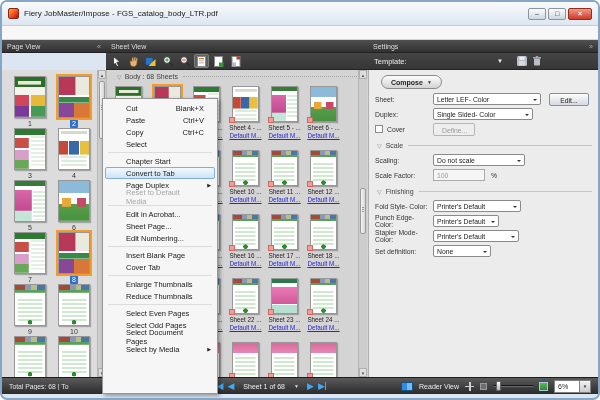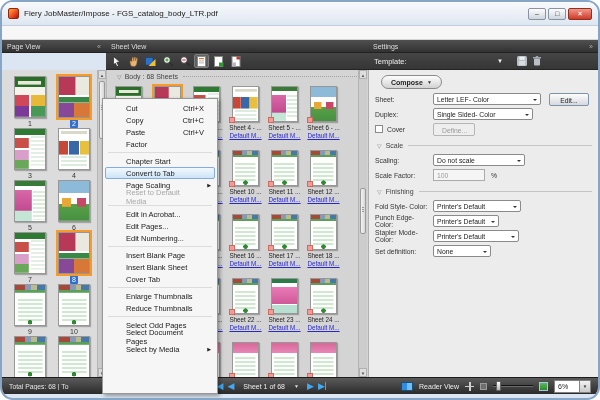--- a/index.html
+++ b/index.html
@@ -1,17 +1,17 @@
 <!DOCTYPE html>
 <html><head>
 <meta charset="utf-8">
 <style>
   * { box-sizing: border-box; margin: 0; padding: 0; }
   html,body { width:600px; height:400px; overflow:hidden; font-family:"Liberation Sans", sans-serif; background:#fff; }
-  #window { position:absolute; inset:0; border:2px solid #87a5c5; border-radius:13px; overflow:hidden; background:#dce6f2; }
+  #window { position:absolute; inset:0; border:2px solid #87a5c5; border-radius:7px; overflow:hidden; background:#dce6f2; }
 
   
   .titlebar { position:absolute; left:0; top:0; right:0; height:24px;
     background:linear-gradient(#f8fafc,#dde6f0); border-bottom:1px solid #c2cedd;
     display:flex; align-items:center; padding:0 6px; }
   .app-icon { width:11px; height:11px; border-radius:2px; margin-right:5px;
     background:linear-gradient(135deg,#ff8a2a 20%,#e23320 70%,#a81414); border:1px solid #8a2a10; }
   .title { font-size:8px; color:#1a1a1a; }
   .winbtns { margin-left:auto; display:flex; gap:2px; }
   .wbtn { width:18px; height:12px; border:1px solid #8a93a2; border-radius:2px;
@@ -610,99 +610,94 @@
         <span class="zoom-val">6%</span>
         <span class="zoom-btn">▼</span>
       </span>
     </div>
   </div>
 
   <div id="context-menu">
 
   <div class="mi">
         <span>Cut</span>
-        <span class="sc">Ctrl+X</span>
+        <span class="sc">Blank+X</span>
+        <span class="ar"></span>
+      </div>
+      <div class="mi">
+        <span>Paste</span>
+        <span class="sc">Ctrl+V</span>
         <span class="ar"></span>
       </div>
       <div class="mi">
         <span>Copy</span>
         <span class="sc">Ctrl+C</span>
         <span class="ar"></span>
       </div>
       <div class="mi">
-        <span>Paste</span>
-        <span class="sc">Ctrl+V</span>
-        <span class="ar"></span>
-      </div>
-      <div class="mi">
-        <span>Factor</span>
+        <span>Select</span>
         <span class="sc"></span>
         <span class="ar"></span>
       </div>
       <div class="mi separator">
         
         
         
       </div>
       <div class="mi">
         <span>Chapter Start</span>
         <span class="sc"></span>
         <span class="ar"></span>
       </div>
       <div class="mi selected">
         <span>Convert to Tab</span>
         <span class="sc"></span>
         <span class="ar"></span>
       </div>
       <div class="mi">
-        <span>Page Scaling</span>
+        <span>Page Duplex</span>
         <span class="sc"></span>
         <span class="ar">▶</span>
       </div>
       <div class="mi disabled">
         <span>Reset to Default Media</span>
         <span class="sc"></span>
         <span class="ar"></span>
       </div>
       <div class="mi separator">
         
         
         
       </div>
       <div class="mi">
         <span>Edit in Acrobat...</span>
         <span class="sc"></span>
         <span class="ar"></span>
       </div>
       <div class="mi">
-        <span>Edit Pages...</span>
+        <span>Sheet Page...</span>
         <span class="sc"></span>
         <span class="ar"></span>
       </div>
       <div class="mi">
         <span>Edit Numbering...</span>
         <span class="sc"></span>
         <span class="ar"></span>
       </div>
       <div class="mi separator">
         
         
         
       </div>
       <div class="mi">
         <span>Insert Blank Page</span>
         <span class="sc"></span>
         <span class="ar"></span>
       </div>
       <div class="mi">
-        <span>Insert Blank Sheet</span>
-        <span class="sc"></span>
-        <span class="ar"></span>
-      </div>
-      <div class="mi">
         <span>Cover Tab</span>
         <span class="sc"></span>
         <span class="ar"></span>
       </div>
       <div class="mi separator">
         
         
         
       </div>
       <div class="mi">
@@ -714,20 +709,25 @@
         <span>Reduce Thumbnails</span>
         <span class="sc"></span>
         <span class="ar"></span>
       </div>
       <div class="mi separator">
         
         
         
       </div>
       <div class="mi">
+        <span>Select Even Pages</span>
+        <span class="sc"></span>
+        <span class="ar"></span>
+      </div>
+      <div class="mi">
         <span>Select Odd Pages</span>
         <span class="sc"></span>
         <span class="ar"></span>
       </div>
       <div class="mi">
         <span>Select Document Pages</span>
         <span class="sc"></span>
         <span class="ar"></span>
       </div>
       <div class="mi">

